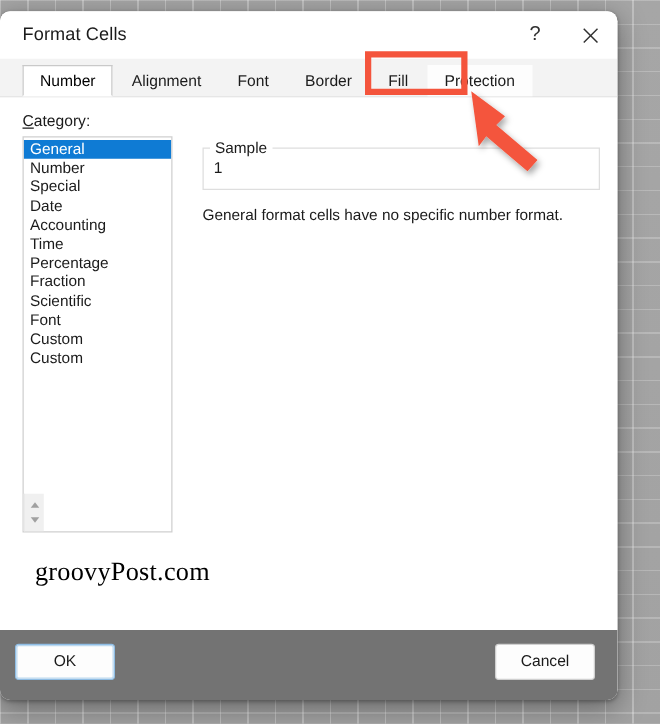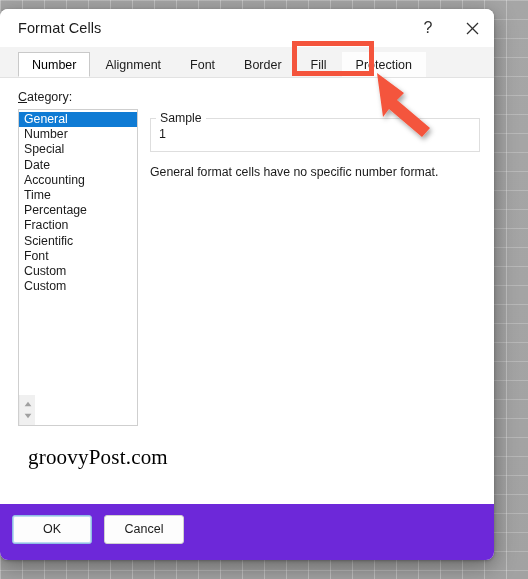--- a/index.html
+++ b/index.html
@@ -175,21 +175,21 @@
     align-items: center;
     justify-content: center;
     cursor: default;
   }
   .sb-arrow svg { display:block; }
   .sb-track { flex: 1 1 auto; width: 100%; }
 
   
   .rightpane {
     flex: 1 1 auto;
-    margin-left: 12px;
+    margin-left: 24px;
     padding-top: 1px;
   }
   .groupbox {
     border: 1px solid #dedede;
     position: relative;
     height: 34px;
     box-sizing: border-box;
     margin-top: 8px;
   }
   .groupbox-legend {
@@ -221,24 +221,24 @@
     font-family: "Liberation Serif", serif;
     font-size: 21px;
     color: #000000;
     letter-spacing: 0.2px;
   }
 
   
   .dlg-footer {
     flex: 0 0 56px;
     height: 56px;
-    background: #6d28d9;
-    display: flex;
-    align-items: center;
-    justify-content: flex-start;
+    background: #737373;
+    display: flex;
+    align-items: center;
+    justify-content: space-between;
     padding: 0 18px 6px 0;
     box-sizing: border-box;
   }
   .btn {
     min-width: 80px;
     height: 29px;
     font-size: 12.5px;
     color: #1b1b1b;
     background: #fdfdfd;
     border: 1px solid #d0d0d0;

